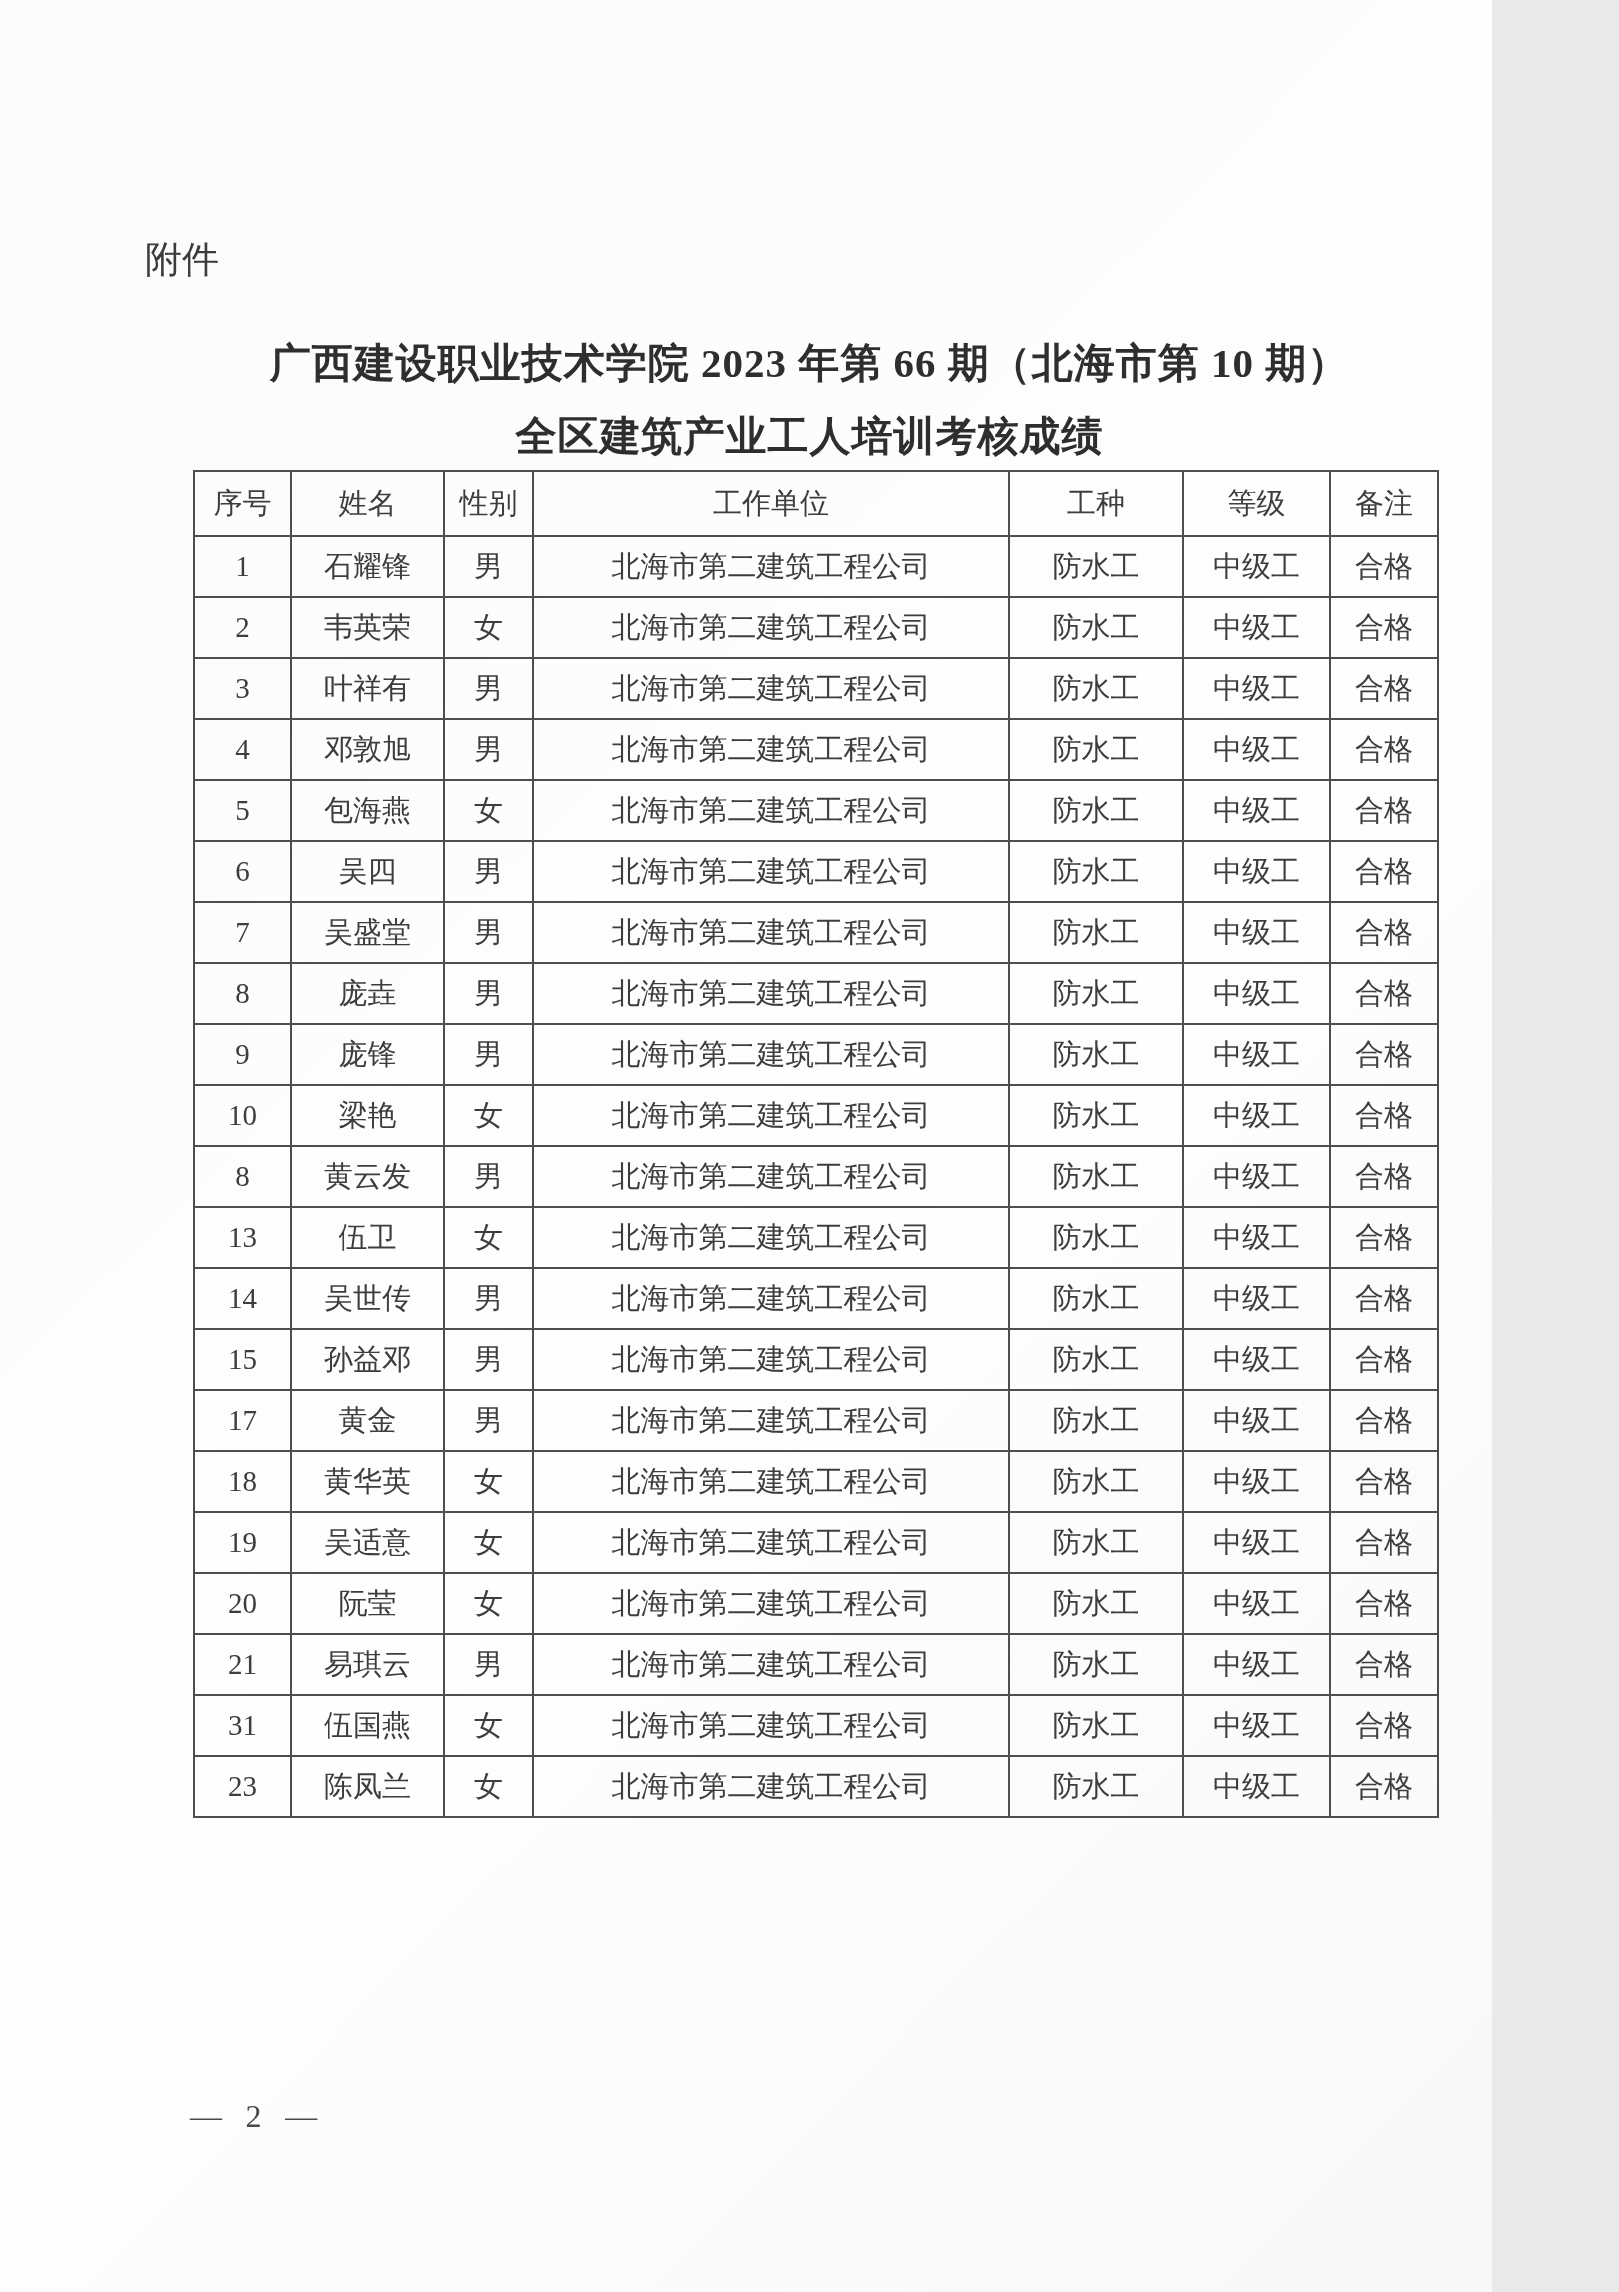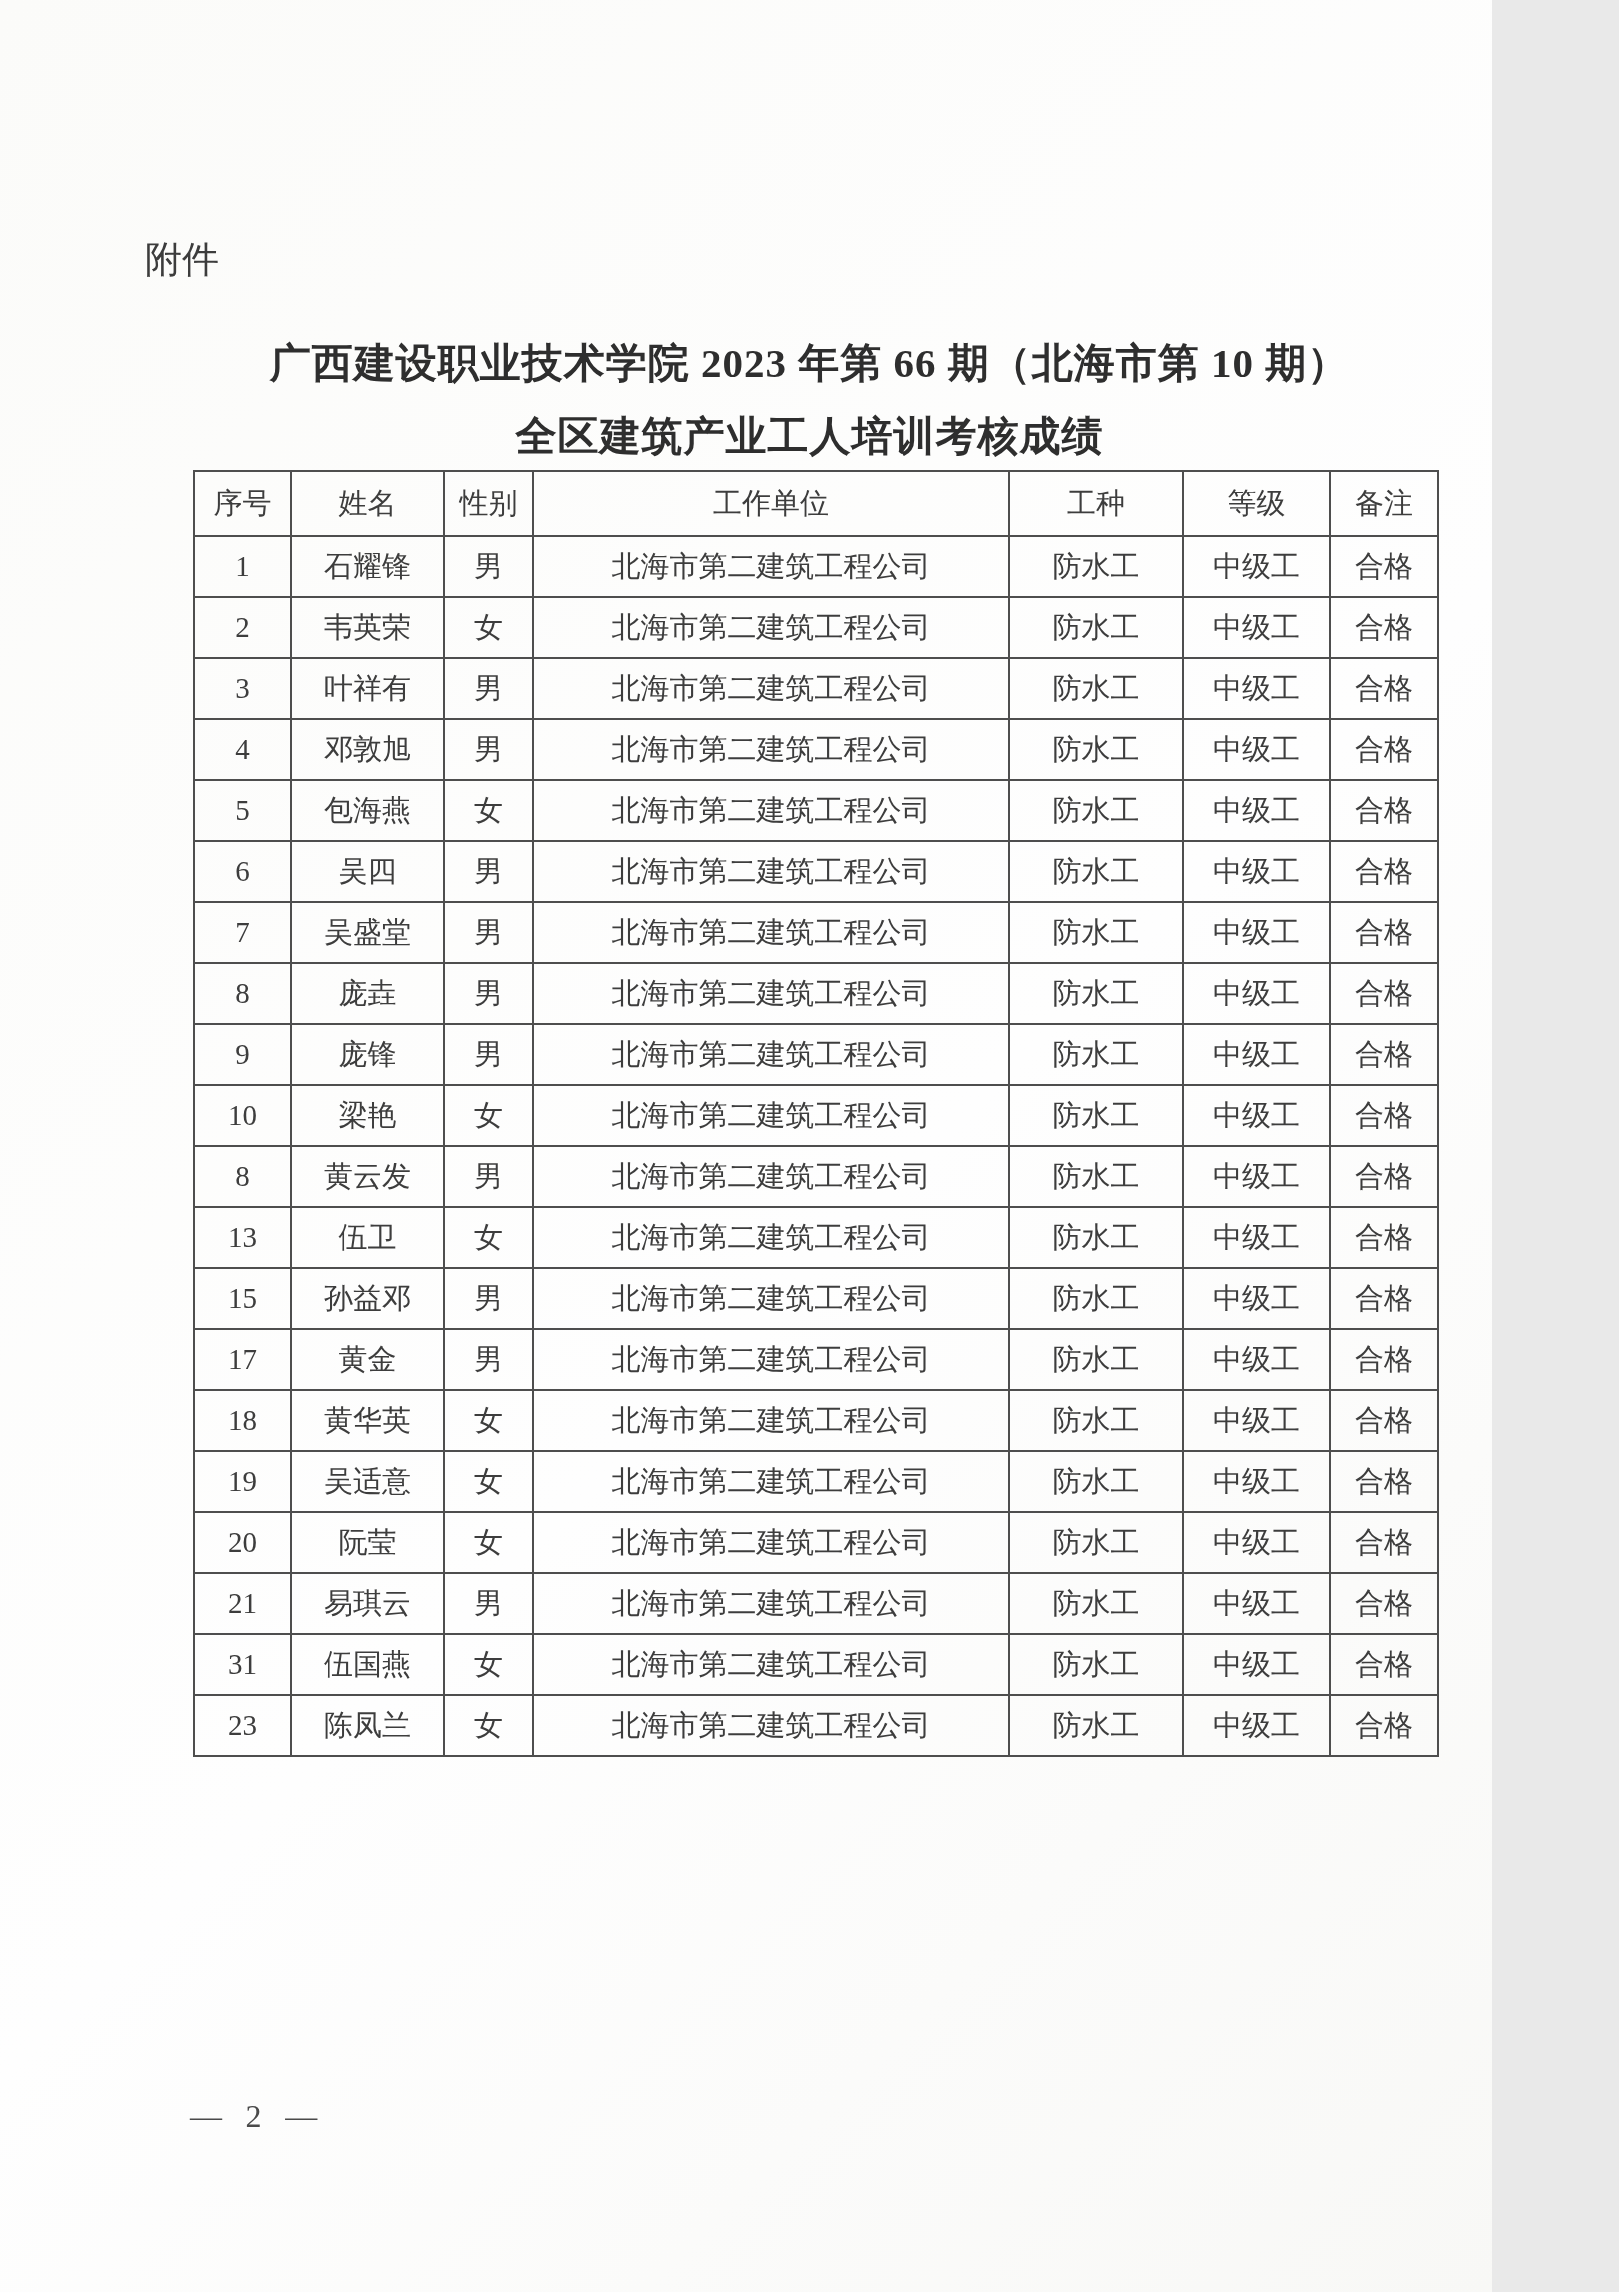--- a/index.html
+++ b/index.html
@@ -204,20 +204,29 @@
         <tr>
           <td>13</td>
           <td>伍卫</td>
           <td>女</td>
           <td>北海市第二建筑工程公司</td>
           <td>防水工</td>
           <td>中级工</td>
           <td>合格</td>
         </tr>
         <tr>
+          <td>14</td>
+          <td>吴世传</td>
+          <td>男</td>
+          <td>北海市第二建筑工程公司</td>
+          <td>防水工</td>
+          <td>中级工</td>
+          <td>合格</td>
+        </tr>
+        <tr>
           <td>15</td>
           <td>孙益邓</td>
           <td>男</td>
           <td>北海市第二建筑工程公司</td>
           <td>防水工</td>
           <td>中级工</td>
           <td>合格</td>
         </tr>
         <tr>
           <td>17</td>

